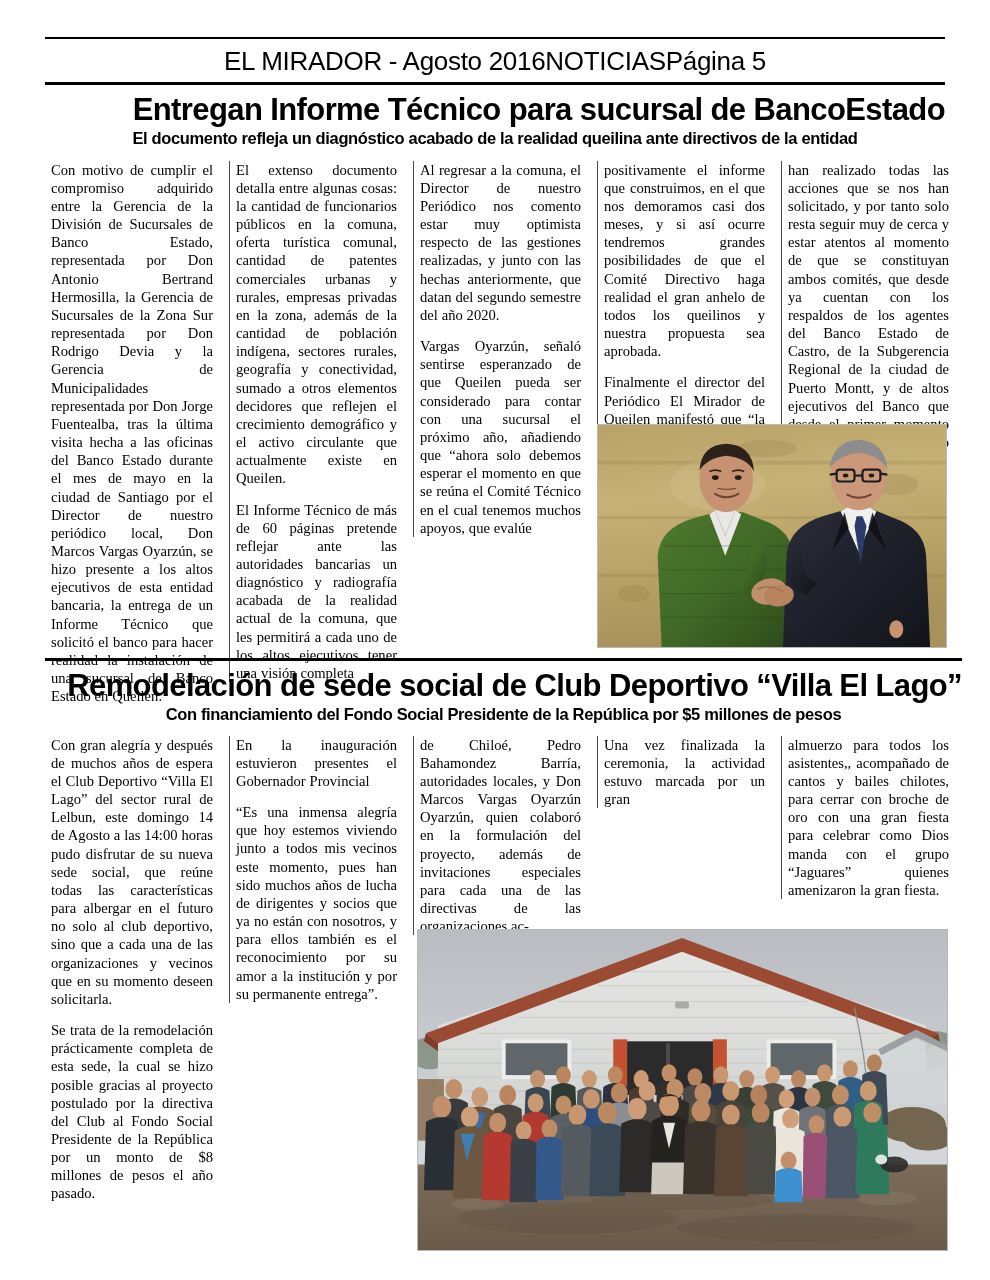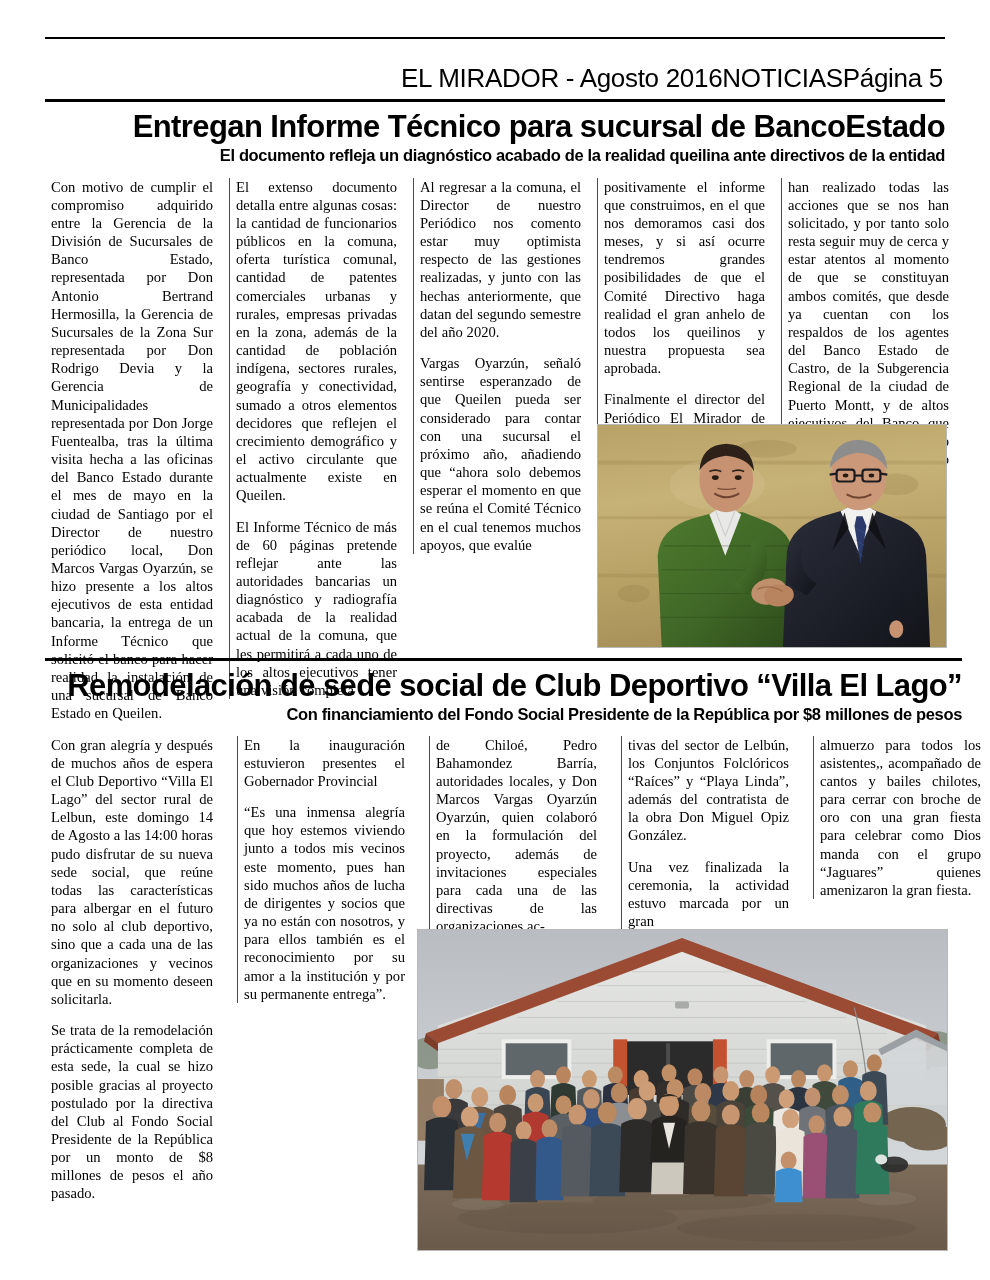--- a/index.html
+++ b/index.html
@@ -26,25 +26,25 @@
   .masthead {
     padding-top: 37px;
   }
   .masthead-rule-top {
     border-top: 2px solid #000;
     height: 0;
   }
   .masthead-row {
     display: flex;
     align-items: baseline;
-    justify-content: flex-end;
+    justify-content: center;
     font-family: "Liberation Sans", sans-serif;
     font-size: 26px;
     letter-spacing: -0.3px;
-    padding: 24px 2px 5px 2px;
+    padding: 7px 2px 5px 2px;
   }
   .masthead-left { white-space: nowrap; }
   .masthead-center { white-space: nowrap; }
   .masthead-right { white-space: nowrap; }
   .masthead-rule-bottom {
     border-top: 3px solid #000;
     height: 0;
   }
 
   
@@ -55,21 +55,21 @@
     font-size: 31px;
     text-align: right;
     letter-spacing: -0.6px;
     line-height: 1.12;
     margin: 8px 0 1px 0;
   }
   .subhead {
     font-family: "Liberation Sans", sans-serif;
     font-weight: bold;
     font-size: 16.5px;
-    text-align: right;
+    text-align: center;
     letter-spacing: -0.35px;
     line-height: 1.15;
     margin: 0 0 7px 0;
   }
   .rule-heavy {
     border-top: 3px solid #000;
     height: 0;
     margin: 6px 0 0 0;
   }
 
@@ -116,21 +116,21 @@
     height: 224px;
   }
   #photo-group {
     left: 417px;
     top: 929px;
     width: 531px;
     height: 322px;
   }
 
   .a1-body { padding-top: 6px; }
-  .a2-body { padding-top: 5px; gap: 8px; }
+  .a2-body { padding-top: 5px; }
 </style>
 </head>
 <body>
 
 <div class="page">
 
   <div class="masthead">
     <div class="masthead-rule-top"></div>
     <div class="masthead-row">
       <div class="masthead-left">EL MIRADOR - Agosto 2016</div>
@@ -162,36 +162,35 @@
       </div>
       <div class="col">
         <p>han realizado todas las acciones que se nos han solicitado, y por tanto solo resta seguir muy de cerca y estar atentos al momento de que se constituyan ambos comités, que desde ya cuentan con los respaldos de los agentes del Banco Estado de Castro, de la Subgerencia Regional de la ciudad de Puerto Montt, y de altos ejecutivos del Banco que desde el primer momento nos han estado respaldando”.</p>
       </div>
     </div>
   </div>
 
   <div class="article" style="position:absolute; left:45px; right:28px; top:652px;">
     <div class="rule-heavy"></div>
     <h1 class="headline">Remodelación de sede social de Club Deportivo “Villa El Lago”</h1>
-    <h2 class="subhead">Con financiamiento del Fondo Social Presidente de la República por $8 millones de pesos</h2>
+    <h2 class="subhead">Con financiamiento del Fondo Social Presidente de la República por $5 millones de pesos</h2>
 
     <div class="cols a2-body">
       <div class="col">
         <p>Con gran alegría y después de muchos años de espera el Club Deportivo “Villa El Lago” del sector rural de Lelbun, este domingo 14 de Agosto a las 14:00 horas pudo disfrutar de su nueva sede social, que reúne todas las características para albergar en el futuro no solo al club deportivo, sino que a cada una de las organizaciones y vecinos que en su momento deseen solicitarla.</p>
         <p>Se trata de la remodelación prácticamente completa de esta sede, la cual se hizo posible gracias al proyecto postulado por la directiva del Club al Fondo Social Presidente de la República por un monto de $8 millones de pesos el año pasado.</p>
       </div>
       <div class="col">
         <p>En la inauguración estuvieron presentes el Gobernador Provincial</p>
         <p>“Es una inmensa alegría que hoy estemos viviendo junto a todos mis vecinos este momento, pues han sido muchos años de lucha de dirigentes y socios que ya no están con nosotros, y para ellos también es el reconocimiento por su amor a la institución y por su permanente entrega”.</p>
       </div>
       <div class="col">
         <p>de Chiloé, Pedro Bahamondez Barría, autoridades locales, y Don Marcos Vargas Oyarzún Oyarzún, quien colaboró en la formulación del proyecto, además de invitaciones especiales para cada una de las directivas de las organizaciones ac-</p>
       </div>
       <div class="col">
-        <p>tivas del sector de Lelbún, los Conjuntos Folclóricos “Raíces” y “Playa Linda”, además del contratista de la obra Don Miguel Opiz González.</p>
         <p>Una vez finalizada la ceremonia, la actividad estuvo marcada por un gran</p>
       </div>
       <div class="col">
         <p>almuerzo para todos los asistentes,, acompañado de cantos y bailes chilotes, para cerrar con broche de oro con una gran fiesta para celebrar como Dios manda con el grupo “Jaguares” quienes amenizaron la gran fiesta.</p>
       </div>
     </div>
   </div>
 
   <div class="photo" id="photo-handshake">
     <svg viewBox="0 0 350 224" preserveAspectRatio="none" aria-hidden="true">

